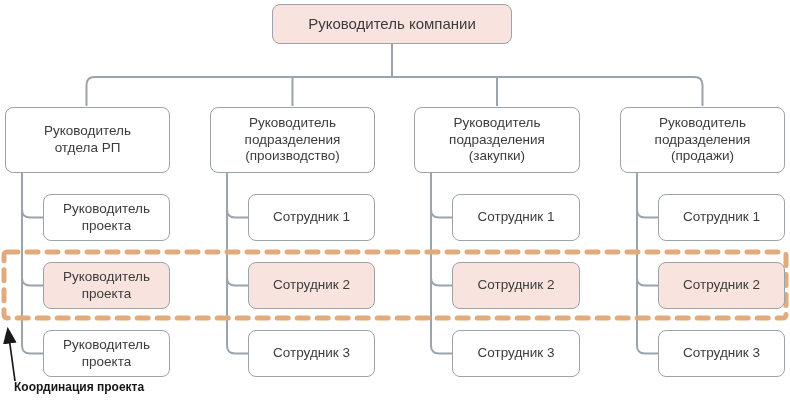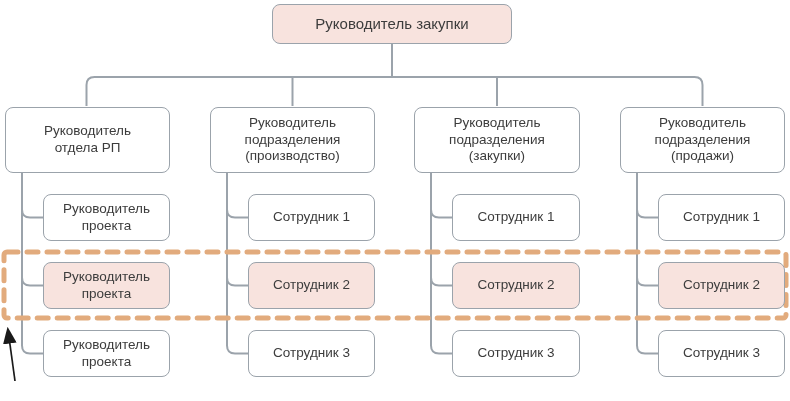--- a/index.html
+++ b/index.html
@@ -67,21 +67,21 @@
       <path d="M637 173 V345.5 Q637 353.5 645 353.5 H658"></path>
       <path d="M637 209.5 Q637 217.5 645 217.5 H658"></path>
       <path d="M637 277.5 Q637 285.5 645 285.5 H658"></path>
     </g>
 
     <rect x="4" y="252" width="782" height="66" rx="3" fill="none" stroke="#e2ab7d" stroke-width="5" stroke-dasharray="11 9" stroke-linecap="round"></rect>
 
     <line x1="15" y1="381" x2="8" y2="330" stroke="#1a1a1a" stroke-width="1.7" marker-end="url(#ah)"></line>
   </svg>
 
-  <div class="box root hl">Руководитель закупки</div>
+  <div class="box root hl">Руководитель компании</div>
 
   <div class="box hdr h0">Руководитель
 отдела РП</div>
   <div class="box hdr h1">Руководитель
 подразделения
 (производство)</div>
   <div class="box hdr h2">Руководитель
 подразделения
 (закупки)</div>
   <div class="box hdr h3">Руководитель
@@ -100,13 +100,14 @@
   <div class="box child r2 c1">Сотрудник 3</div>
 
   <div class="box child r0 c2">Сотрудник 1</div>
   <div class="box child r1 c2 hl">Сотрудник 2</div>
   <div class="box child r2 c2">Сотрудник 3</div>
 
   <div class="box child r0 c3">Сотрудник 1</div>
   <div class="box child r1 c3 hl">Сотрудник 2</div>
   <div class="box child r2 c3">Сотрудник 3</div>
 
+  <div class="note note-left">Координация проекта</div>
 </div>
 
 </body></html>

